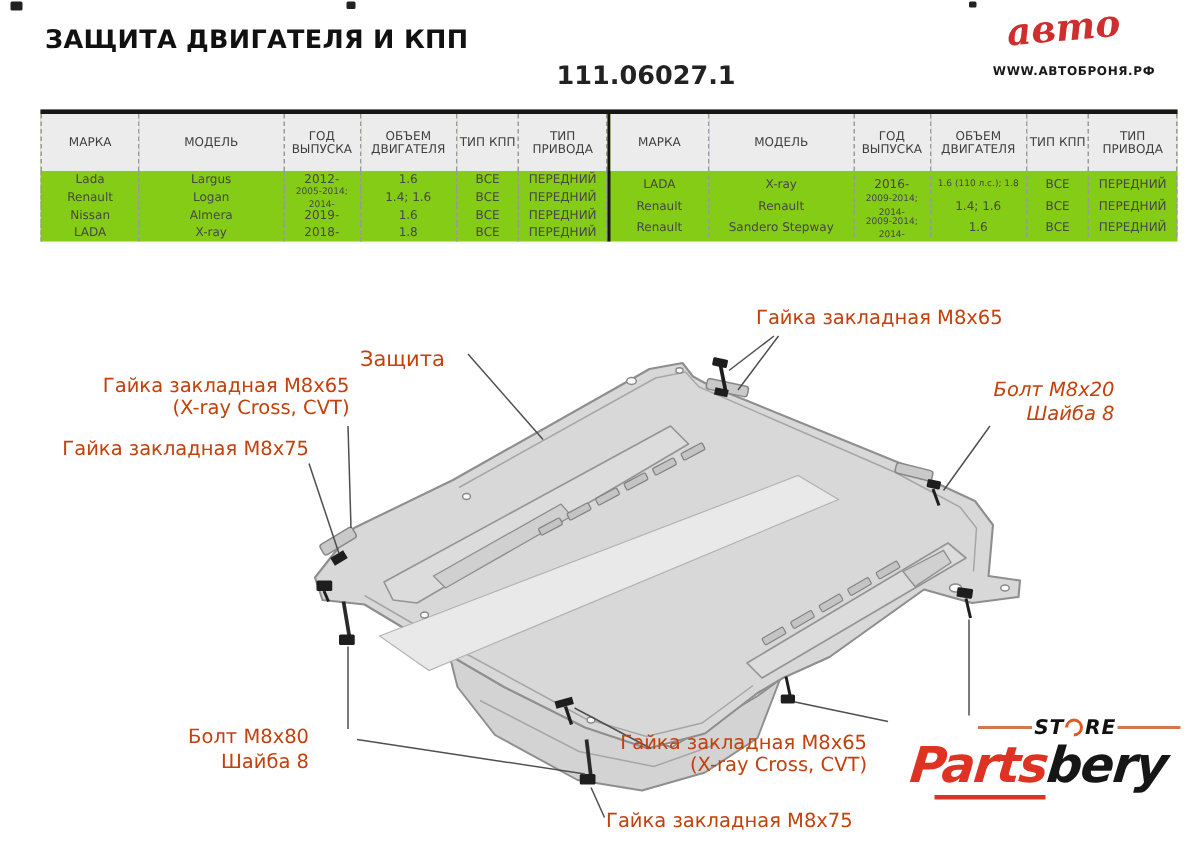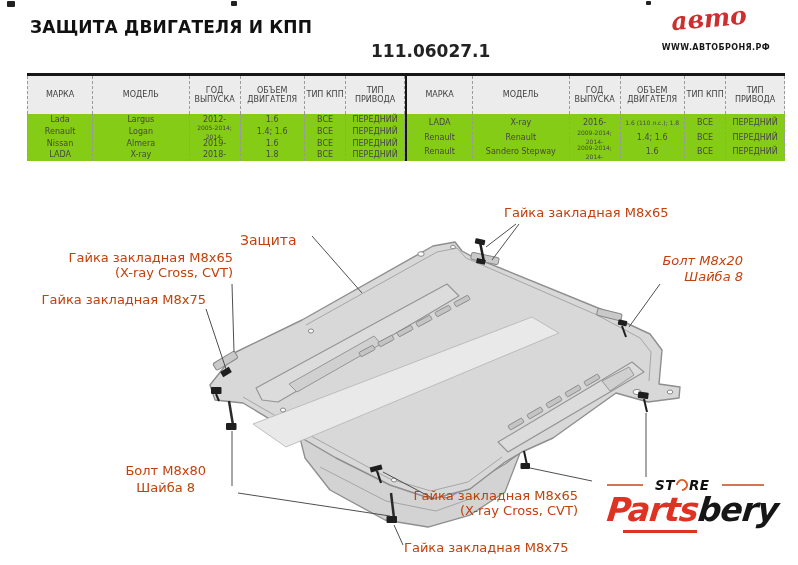--- a/index.html
+++ b/index.html
@@ -34,27 +34,27 @@
   .ft-b.tiny{font-size:6px;}
 
   
   .dlabel{position:absolute;z-index:3;font-size:13px;color:#c2410c;line-height:15px;white-space:nowrap;}
   .ra{text-align:right;}
   .lbl-shield{left:240px;top:221px;width:78px;font-size:14px;margin-top:12px;}
   .lbl-nut-top{left:504px;top:205px;}
   .lbl-bolt-right{right:55px;top:253px;line-height:16px;font-style:italic;}
   .lbl-left65{right:565px;top:250px;}
   .lbl-left75{right:592px;top:292px;}
-  .lbl-bolt-bottom{right:592px;top:463px;line-height:16.5px;text-align:center;}
+  .lbl-bolt-bottom{right:592px;top:484px;line-height:16.5px;}
   .lbl-bot65{right:220px;top:488px;}
   .lbl-bot75{left:404px;top:540px;}
 
   
   .store{position:absolute;left:607px;top:477px;width:180px;z-index:3;}
-  .store-top{display:flex;align-items:center;justify-content:flex-start;gap:12px;}
+  .store-top{display:flex;align-items:center;justify-content:flex-end;gap:1px;}
   .store-dash{height:2px;background:#d4764f;}
   .dash-l{width:36px;} .dash-r{width:42px;}
   .store-word{font-style:italic;font-weight:900;font-size:13.5px;letter-spacing:.5px;color:#111;
               display:flex;align-items:center;}
   .o-ring{display:inline-block;width:8px;height:8px;border:2.5px solid #e25822;border-radius:50%;
           border-left-color:transparent;transform:rotate(-45deg);margin:0 1px;}
   .store-main{font-style:italic;font-weight:800;font-size:33px;letter-spacing:-1px;line-height:1.05;
               transform:skewX(-6deg);margin-top:0;white-space:nowrap;}
   .store-parts{color:#de3323;} .store-bery{color:#161616;}
   .store-underline{width:74px;height:3px;background:#de3323;margin:2px 0 0 16px;}

